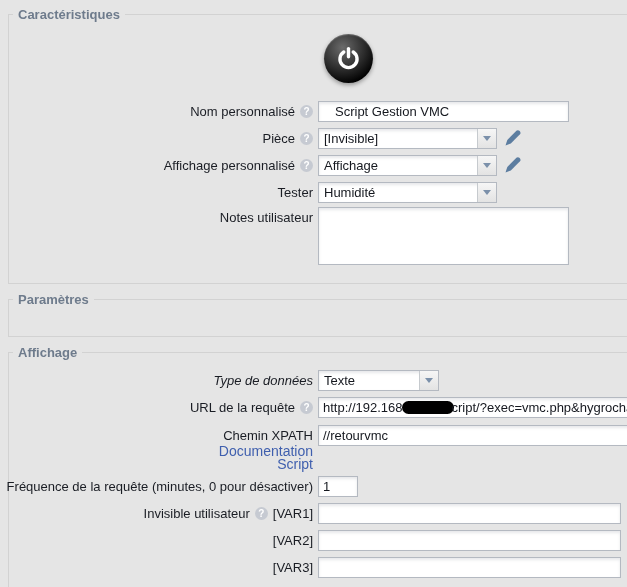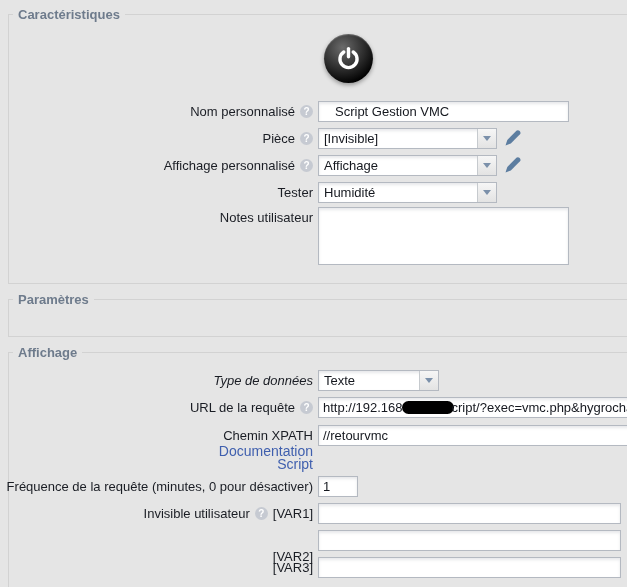--- a/index.html
+++ b/index.html
@@ -194,21 +194,21 @@
   </div>
   <input class="mini-input" style="left: 318px; top: 476px; width: 40px;" value="1">
 
   <div class="row-label" style="top:503px;">
     <span>Invisible utilisateur</span>
     <span class="help-icon">?</span>
     <span>[VAR1]</span>
   </div>
   <input class="text-input" style="left: 318px; top: 503px; width: 303px;" value="">
 
-  <div class="row-label" style="top:546px;padding-left:7px;">
+  <div class="row-label" style="top:530px;padding-left:7px;">
     <span>[VAR2]</span>
   </div>
   <input class="text-input" style="left: 318px; top: 530px; width: 303px;" value="">
 
   <div class="row-label" style="top:557px;">
     <span>[VAR3]</span>
   </div>
   <input class="text-input" style="left: 318px; top: 557px; width: 303px;" value="">
 
 </div>

